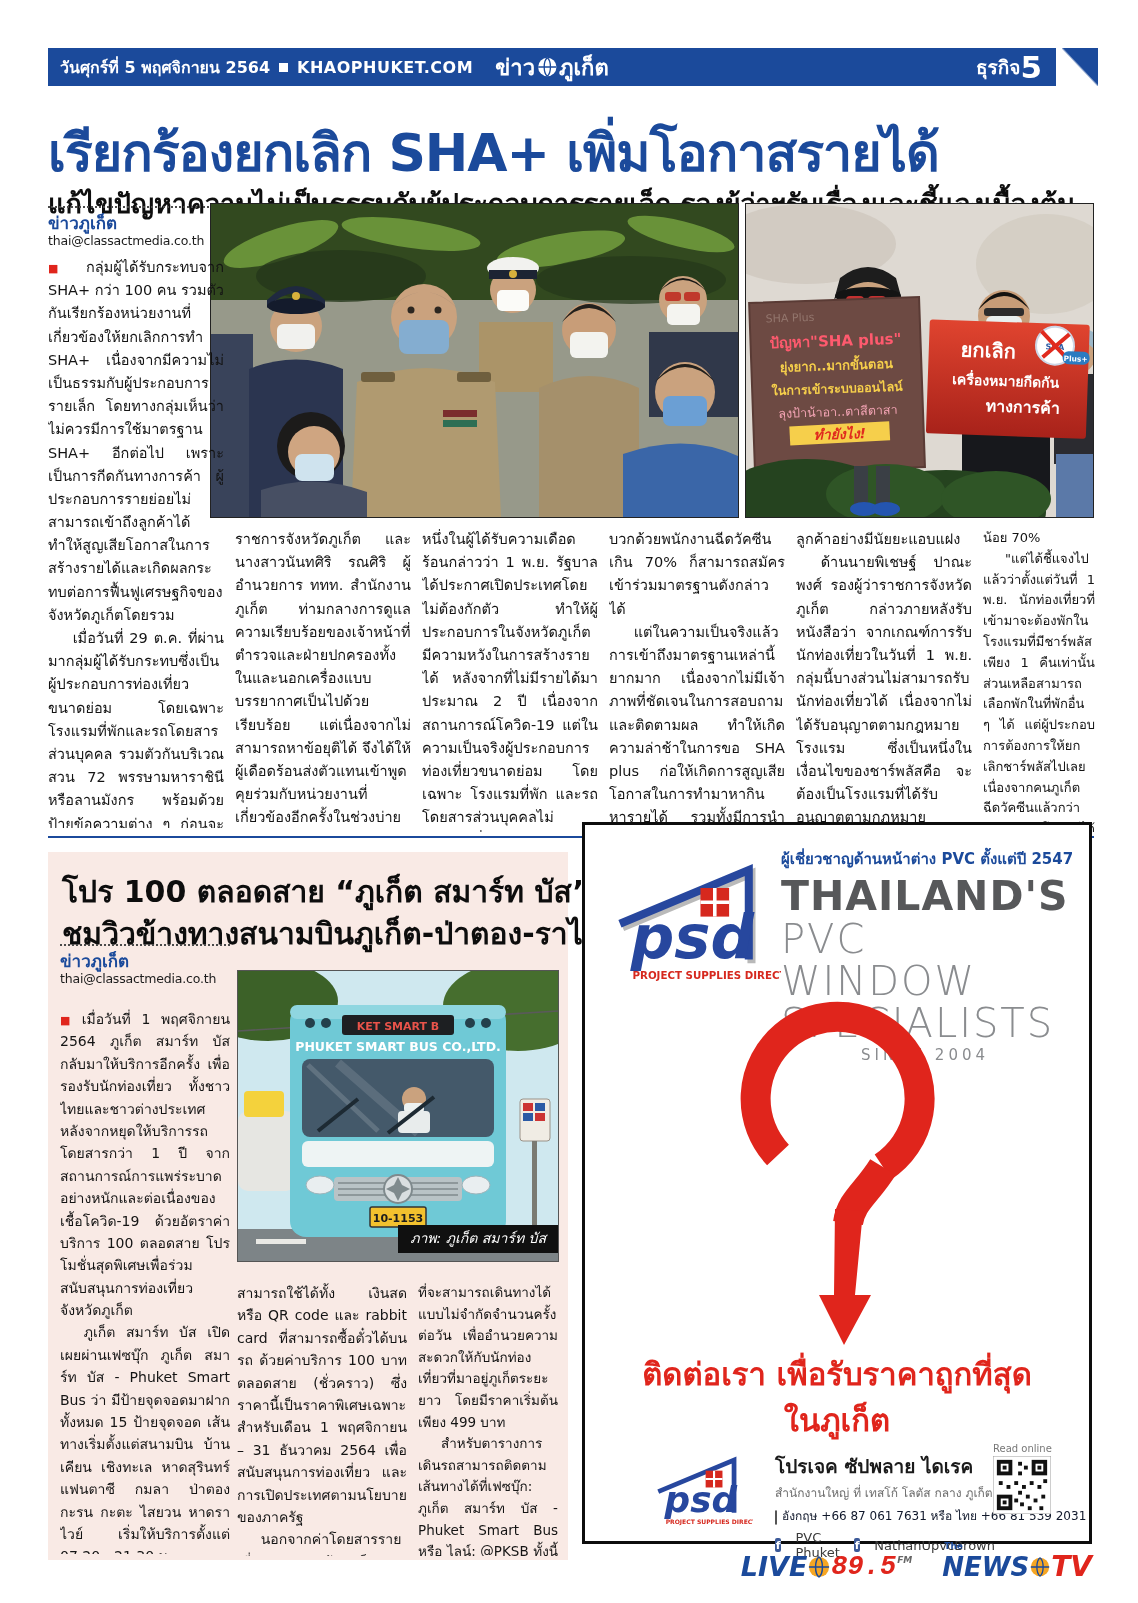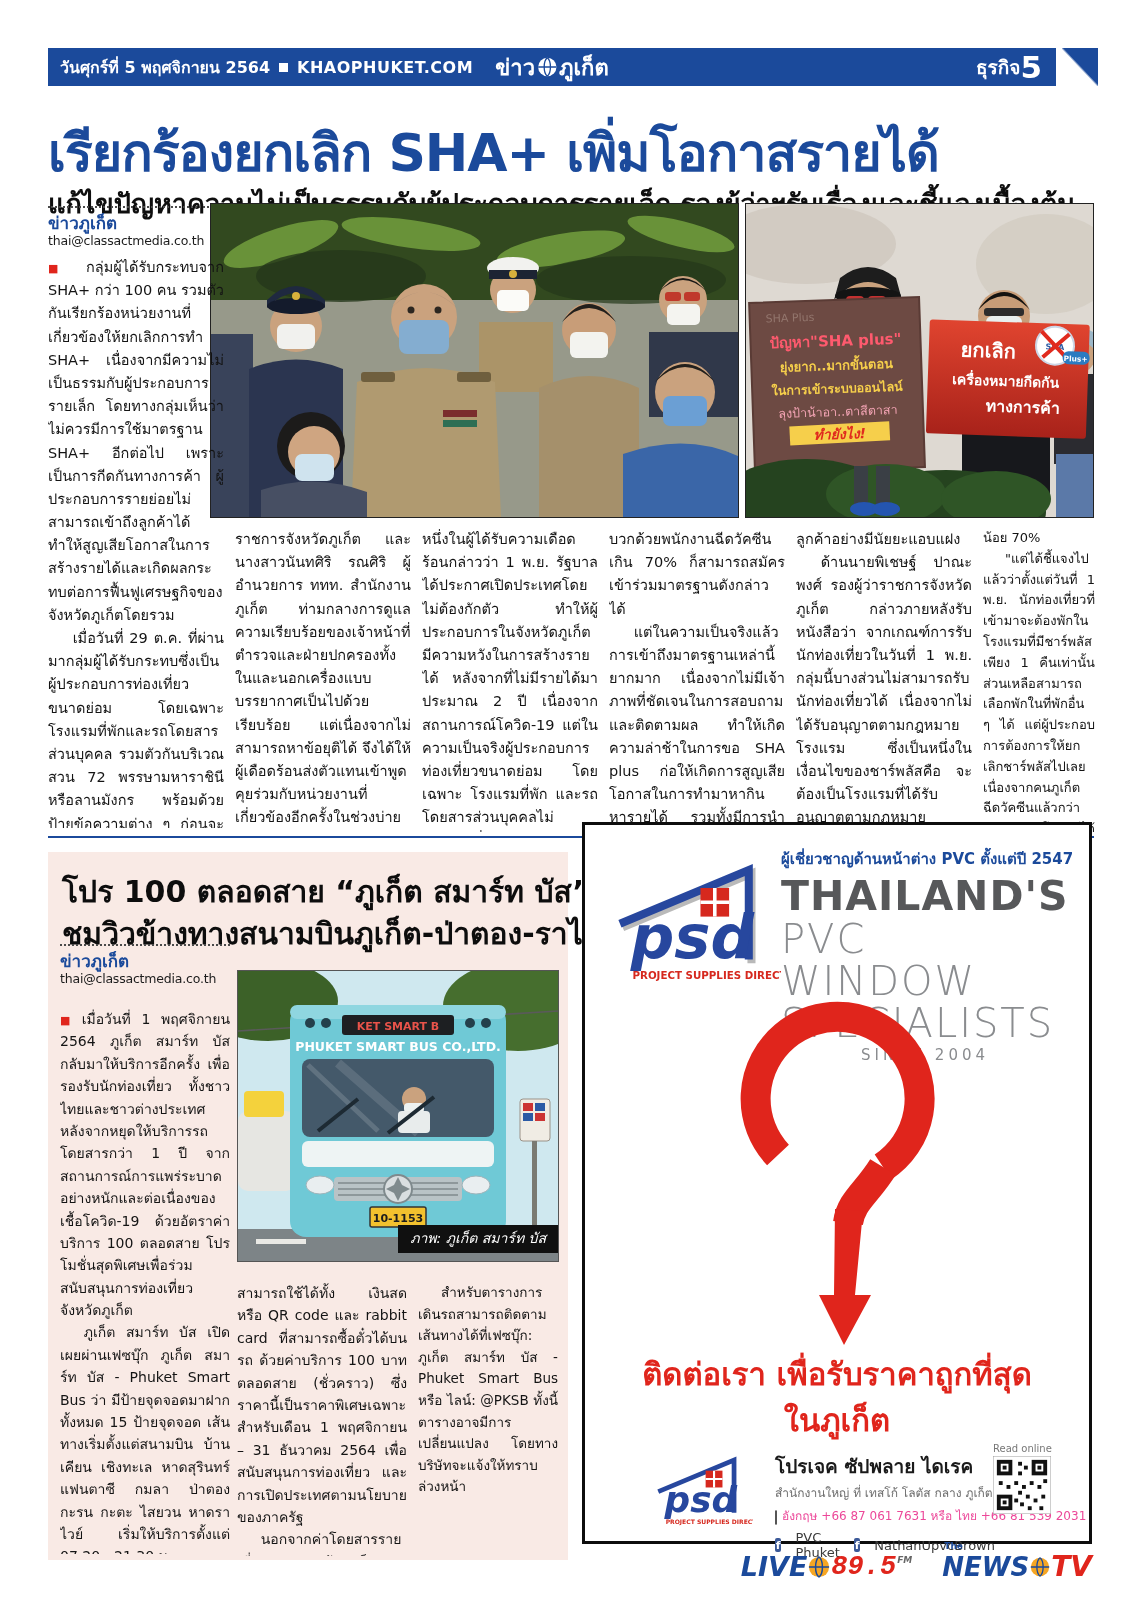--- a/index.html
+++ b/index.html
@@ -67,21 +67,21 @@
   .ad-b2,.ad-b3{font-size:40px;font-weight:300;color:#8a8c8f;letter-spacing:2px;line-height:1.05;}
   .ad-since{font-size:15px;color:#8a8c8f;letter-spacing:4px;text-align:center;margin-top:2px;}
   .ad-q{position:absolute;left:100px;top:172px;}
   .ad-cta{position:absolute;left:0;width:504px;text-align:center;color:#e0251c;font-weight:800;white-space:nowrap;}
   .cta1{top:524px;font-size:31px;}
   .cta2{top:570px;font-size:31px;}
   .ad-bottom-logo{position:absolute;left:68px;top:624px;}
   .ad-info{position:absolute;left:190px;top:626px;width:220px;}
   .ad-co{font-size:19px;font-weight:800;color:#1a1a1a;white-space:nowrap;}
   .ad-addr{font-size:12px;color:#6d6d6d;margin-top:2px;white-space:nowrap;}
-  .ad-phone{font-size:12px;color:#ec4899;margin-top:4px;display:flex;align-items:flex-end;gap:5px;white-space:nowrap;}
+  .ad-phone{font-size:12px;color:#0f172a;margin-top:4px;display:flex;align-items:flex-end;gap:5px;white-space:nowrap;}
   .phone-icon{display:inline-block;width:8px;height:13px;border:1.5px solid #555;border-radius:2px;}
   .ad-fb{font-size:13px;color:#3a3a3a;margin-top:5px;display:flex;align-items:center;gap:14px;}
   .fb-icon{display:inline-flex;width:14px;height:14px;background:#3b5998;color:#fff;border-radius:2px;
            font-weight:bold;font-size:11px;align-items:center;justify-content:center;}
   .fb-icon::before{content:"f";}
   .ad-qr{position:absolute;left:408px;top:618px;}
   .read-online{font-size:10px;color:#777;margin-bottom:2px;}
   
   .footer-logos{position:absolute;left:800px;top:1550px;width:292px;display:flex;gap:30px;
                 align-items:center;justify-content:flex-end;}
@@ -351,20 +351,21 @@
   <div class="col" id="a2c1">
     <p class="lead"><span class="bullet">■</span><span>เมื่อวันที่ 1 พฤศจิกายน 2564 ภูเก็ต สมาร์ท บัส กลับมาให้บริการอีกครั้ง เพื่อรองรับนักท่องเที่ยว ทั้งชาวไทยและชาวต่างประเทศ หลังจากหยุดให้บริการรถโดยสารกว่า 1 ปี จากสถานการณ์การแพร่ระบาดอย่างหนักและต่อเนื่องของเชื้อโควิด-19 ด้วยอัตราค่าบริการ 100 ตลอดสาย โปรโมชั่นสุดพิเศษเพื่อร่วมสนับสนุนการท่องเที่ยวจังหวัดภูเก็ต</span></p>
     <p class="ind">ภูเก็ต สมาร์ท บัส เปิดเผยผ่านเฟซบุ๊ก ภูเก็ต สมาร์ท บัส - Phuket Smart Bus ว่า มีป้ายจุดจอดมาฝากทั้งหมด 15 ป้ายจุดจอด เส้นทางเริ่มตั้งแต่สนามบิน บ้านเคียน เชิงทะเล หาดสุรินทร์ แฟนตาซี กมลา ป่าตอง กะรน กะตะ ไสยวน หาดราไวย์ เริ่มให้บริการตั้งแต่ 07.20 - 21.30 น.</p>
 
   </div>
   <div class="col" id="a2c2">
     <p class="cont">สามารถใช้ได้ทั้ง เงินสด หรือ QR code และ rabbit card ที่สามารถซื้อตั๋วได้บนรถ ด้วยค่าบริการ 100 บาท ตลอดสาย (ชั่วคราว) ซึ่งราคานี้เป็นราคาพิเศษเฉพาะสำหรับเดือน 1 พฤศจิกายน – 31 ธันวาคม 2564 เพื่อสนับสนุนการท่องเที่ยว และการเปิดประเทศตามนโยบายของภาครัฐ</p>
     <p class="ind">นอกจากค่าโดยสารรายเที่ยวจะถูกลงแล้ว ภูเก็ต สมาร์ท บัสยังเปิดจำหน่ายบัตรท่องเที่ยว ระยะเวลา 3 วัน / 10 วัน และ 15 วัน</p>
   </div>
   <div class="col" id="a2c3">
+    <p class="cont">ที่จะสามารถเดินทางได้แบบไม่จำกัดจำนวนครั้งต่อวัน เพื่ออำนวยความสะดวกให้กับนักท่องเที่ยวที่มาอยู่ภูเก็ตระยะยาว โดยมีราคาเริ่มต้นเพียง 499 บาท</p>
     <p class="ind">สำหรับตารางการเดินรถสามารถติดตามเส้นทางได้ที่เฟซบุ๊ก: ภูเก็ต สมาร์ท บัส - Phuket Smart Bus หรือ ไลน์: @PKSB ทั้งนี้ ตารางอาจมีการเปลี่ยนแปลง โดยทางบริษัทจะแจ้งให้ทราบล่วงหน้า</p>
   </div>
 
   <aside class="ad">
     <div class="ad-logo">
       <svg width="170" height="150" viewBox="0 0 190 165">
         <path d="M10 80 L154 20 L154 120" stroke="#b9b9b9" stroke-width="9" fill="none" transform="translate(3,4)"></path>
         <path d="M10 80 L154 20 L154 120" stroke="#27479e" stroke-width="9" fill="none"></path>
         <text x="22" y="118" font-size="68" font-weight="bold" fill="#27479e" font-style="italic">psd</text>
         <rect x="100" y="40" width="32" height="32" fill="#d6281e"></rect>

